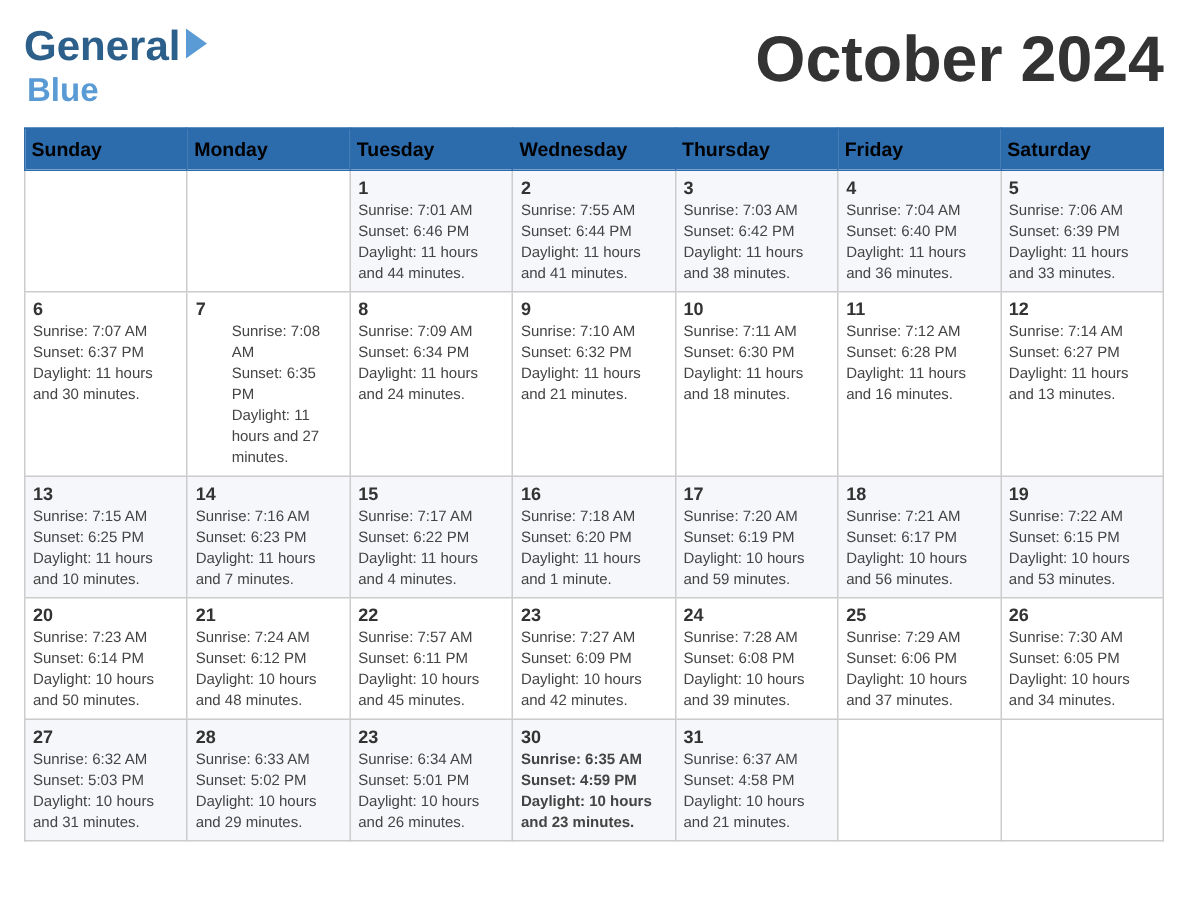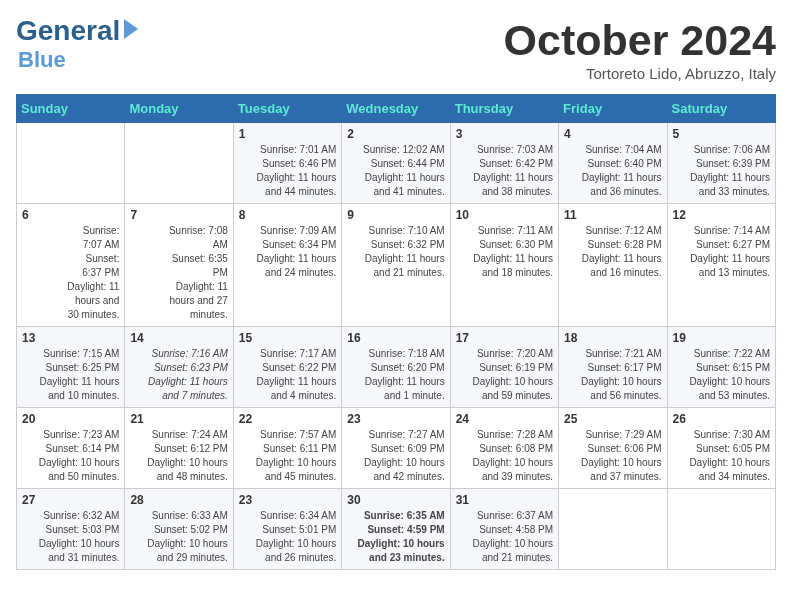--- a/index.html
+++ b/index.html
@@ -47,21 +47,21 @@
       font-size: 15px;
       color: #555;
     }
     table {
       width: 100%;
       border-collapse: collapse;
       table-layout: fixed;
     }
     thead tr th {
       background-color: #2c6bac;
-      color: #5eead4;
+      color: #000000;
       font-size: 13px;
       font-weight: bold;
       padding: 6px 4px;
       text-align: left;
       border: 1px solid #2c6bac;
     }
     tbody tr td {
       border: 1px solid #ccc;
       vertical-align: top;
       padding: 4px 5px;
@@ -77,21 +77,20 @@
       font-size: 12px;
       font-weight: bold;
       color: #333;
       display: block;
       margin-bottom: 2px;
     }
     .day-detail {
       font-size: 10px;
       color: #444;
       line-height: 1.4;
-      text-align: right;
     }
     .empty-cell {
       background: #fff !important;
     }
   </style>
 </head>
 <body>
 
 <div class="header">
   <div class="logo">
@@ -100,21 +99,20 @@
         <span class="logo-text">General</span>
         <div class="logo-arrow"></div>
       </div>
       <div style="display:flex; align-items:center; margin-left:2px;">
         <span style="font-size:22px; font-weight:bold; color:#5b9bd5;">Blue</span>
       </div>
     </div>
   </div>
   <div class="title-block">
     <div class="month-title">October 2024</div>
-    <div class="location">Tortoreto Lido, Abruzzo, Italy</div>
   </div>
 </div>
 
 <table>
   <thead>
     <tr id="weekday-header">
     <th>Sunday</th>
         <th>Monday</th>
         <th>Tuesday</th>
         <th>Wednesday</th>
@@ -128,21 +126,21 @@
         <td class="empty-cell"></td>
         <td class="empty-cell"></td>
         <td>
           <span class="day-num">1</span>
           <div class="day-detail" style="white-space: pre-line;">Sunrise: 7:01 AM
 Sunset: 6:46 PM
 Daylight: 11 hours and 44 minutes.</div>
         </td>
         <td>
           <span class="day-num">2</span>
-          <div class="day-detail" style="white-space: pre-line;">Sunrise: 12:02 AM
+          <div class="day-detail" style="white-space: pre-line;">Sunrise: 7:55 AM
 Sunset: 6:44 PM
 Daylight: 11 hours and 41 minutes.</div>
         </td>
         <td>
           <span class="day-num">3</span>
           <div class="day-detail" style="white-space: pre-line;">Sunrise: 7:03 AM
 Sunset: 6:42 PM
 Daylight: 11 hours and 38 minutes.</div>
         </td>
         <td>
@@ -154,21 +152,21 @@
         <td>
           <span class="day-num">5</span>
           <div class="day-detail" style="white-space: pre-line;">Sunrise: 7:06 AM
 Sunset: 6:39 PM
 Daylight: 11 hours and 33 minutes.</div>
         </td>
       </tr>
       <tr>
         <td>
           <span class="day-num">6</span>
-          <div class="day-detail" style="white-space: pre-line; margin-left: 44px;">Sunrise: 7:07 AM
+          <div class="day-detail" style="white-space: pre-line;">Sunrise: 7:07 AM
 Sunset: 6:37 PM
 Daylight: 11 hours and 30 minutes.</div>
         </td>
         <td>
           <span class="day-num">7</span>
           <div class="day-detail" style="white-space: pre-line; margin-left: 24px;">Sunrise: 7:08 AM
 Sunset: 6:35 PM
 Daylight: 11 hours and 27 minutes.</div>
         </td>
         <td>
@@ -204,21 +202,21 @@
       </tr>
       <tr>
         <td>
           <span class="day-num">13</span>
           <div class="day-detail" style="white-space: pre-line;">Sunrise: 7:15 AM
 Sunset: 6:25 PM
 Daylight: 11 hours and 10 minutes.</div>
         </td>
         <td>
           <span class="day-num">14</span>
-          <div class="day-detail" style="white-space: pre-line; font-style: italic;">Sunrise: 7:16 AM
+          <div class="day-detail" style="white-space: pre-line;">Sunrise: 7:16 AM
 Sunset: 6:23 PM
 Daylight: 11 hours and 7 minutes.</div>
         </td>
         <td>
           <span class="day-num">15</span>
           <div class="day-detail" style="white-space: pre-line;">Sunrise: 7:17 AM
 Sunset: 6:22 PM
 Daylight: 11 hours and 4 minutes.</div>
         </td>
         <td>

